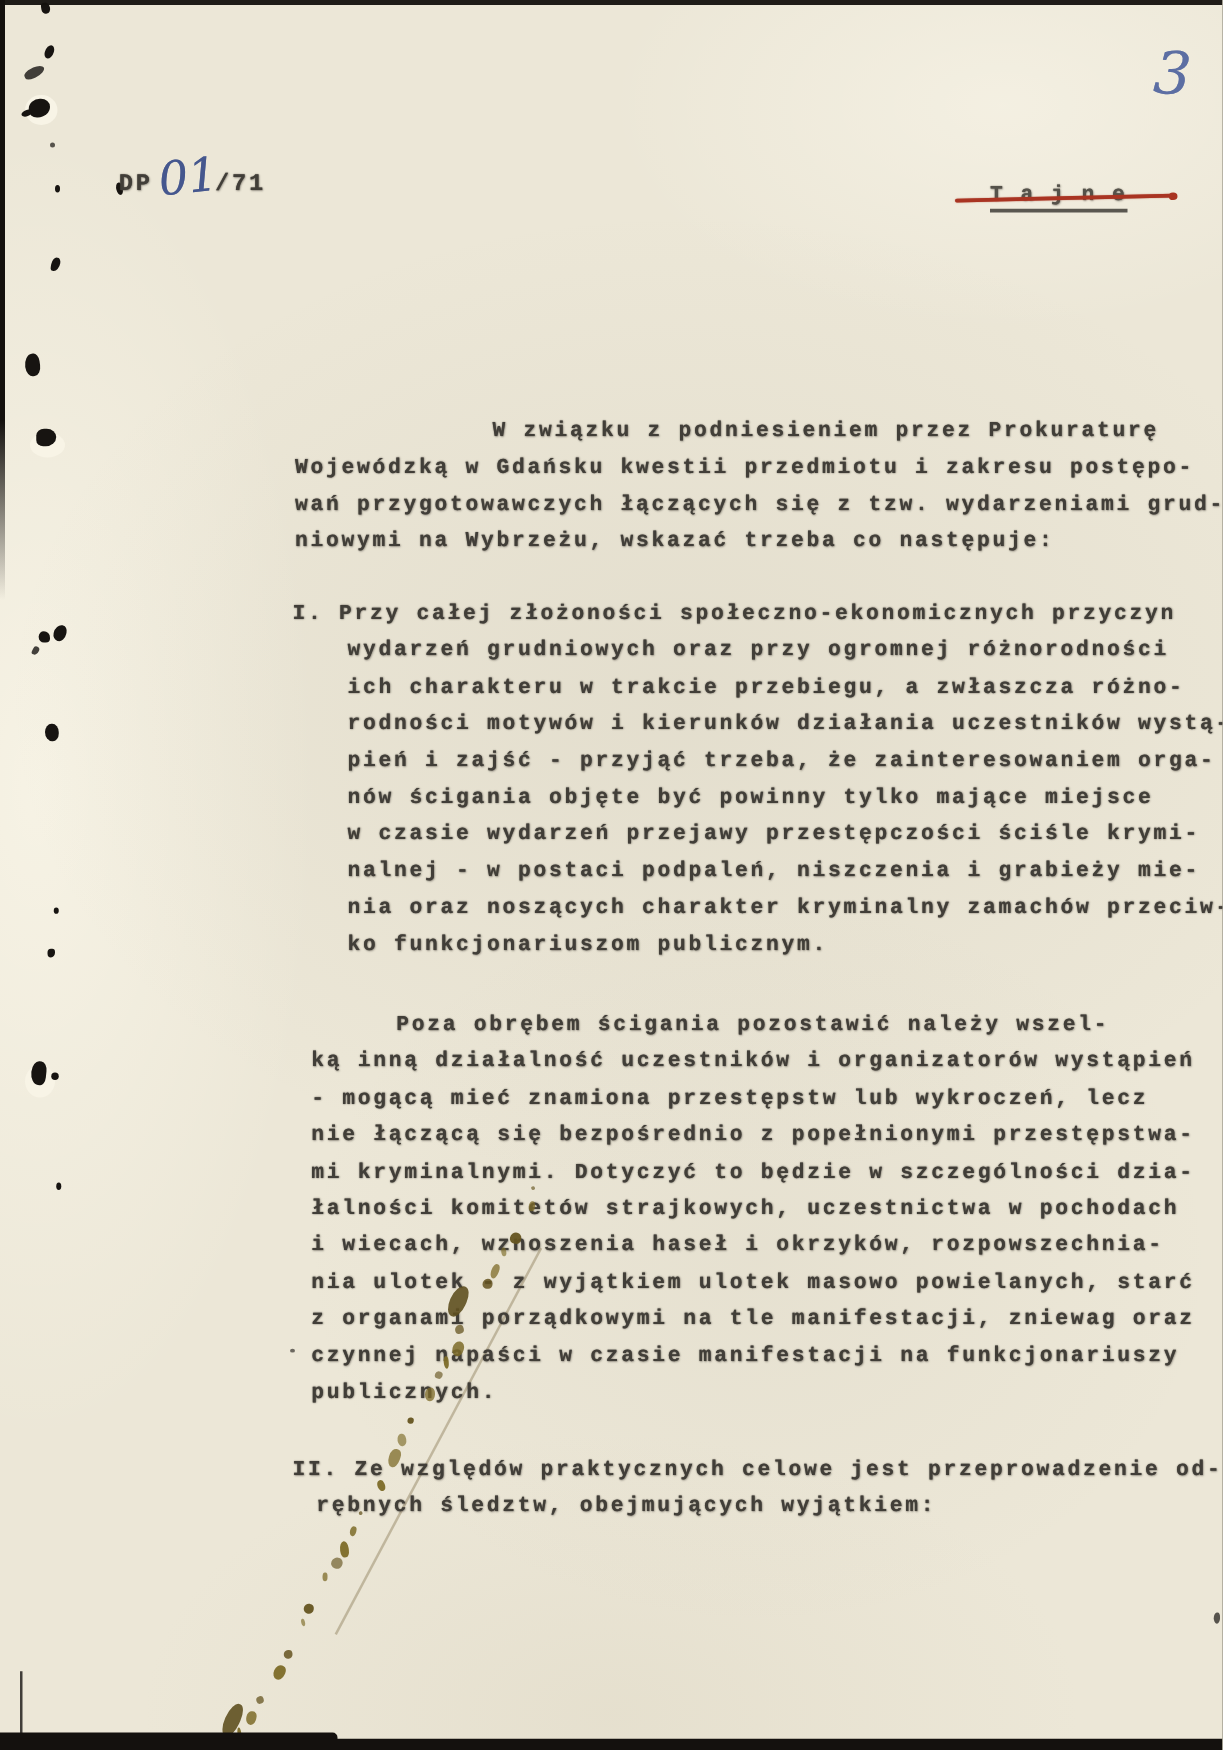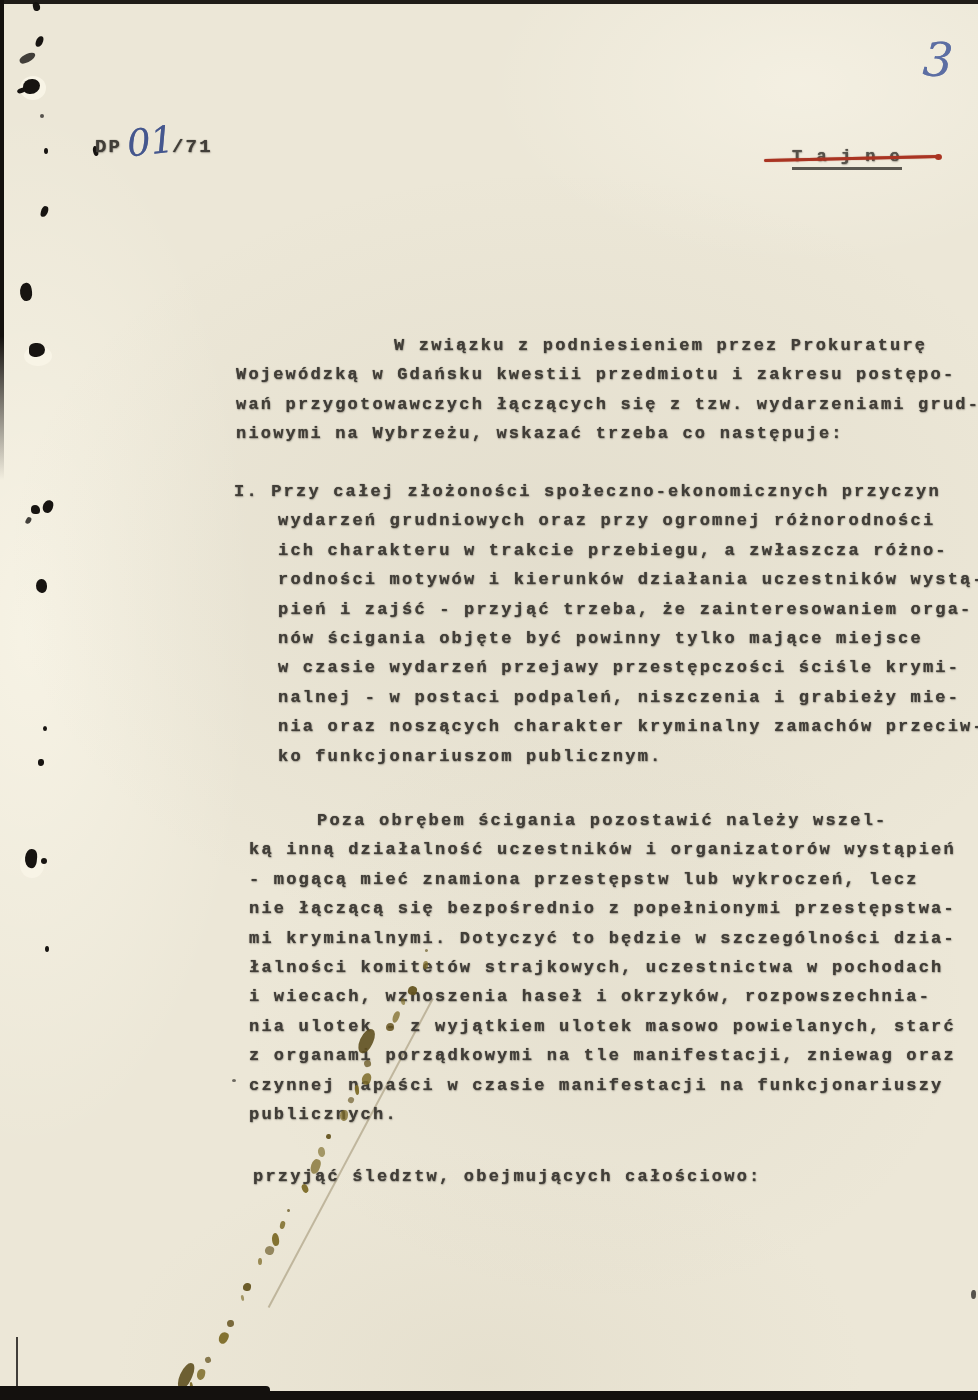--- a/index.html
+++ b/index.html
@@ -86,21 +86,21 @@
     <span class="ref-suffix tw">/71</span>
   </div>
 
   <div class="classification tw">T a j n e</div>
   <div class="strike-line"></div>
 
   <div>
       <div class="block tw b-intro"><div class="line ind-first">W związku z podniesieniem przez Prokuraturę</div><div class="line">Wojewódzką w Gdańsku kwestii przedmiotu i zakresu postępo-</div><div class="line">wań przygotowawczych łączących się z tzw. wydarzeniami grud-</div><div class="line">niowymi na Wybrzeżu, wskazać trzeba co następuje:</div></div>
       <div class="block tw b-section-1"><div class="line">I. Przy całej złożoności społeczno-ekonomicznych przyczyn</div><div class="line ind-body">wydarzeń grudniowych oraz przy ogromnej różnorodności</div><div class="line ind-body">ich charakteru w trakcie przebiegu, a zwłaszcza różno-</div><div class="line ind-body">rodności motywów i kierunków działania uczestników wystą-</div><div class="line ind-body">pień i zajść - przyjąć trzeba, że zainteresowaniem orga-</div><div class="line ind-body">nów ścigania objęte być powinny tylko mające miejsce</div><div class="line ind-body">w czasie wydarzeń przejawy przestępczości ściśle krymi-</div><div class="line ind-body">nalnej - w postaci podpaleń, niszczenia i grabieży mie-</div><div class="line ind-body">nia oraz noszących charakter kryminalny zamachów przeciw-</div><div class="line ind-body">ko funkcjonariuszom publicznym.</div></div>
       <div class="block tw b-section-1b"><div class="line ind-p2first">Poza obrębem ścigania pozostawić należy wszel-</div><div class="line">ką inną działalność uczestników i organizatorów wystąpień</div><div class="line">- mogącą mieć znamiona przestępstw lub wykroczeń, lecz</div><div class="line">nie łączącą się bezpośrednio z popełnionymi przestępstwa-</div><div class="line">mi kryminalnymi. Dotyczyć to będzie w szczególności dzia-</div><div class="line">łalności komitetów strajkowych, uczestnictwa w pochodach</div><div class="line">i wiecach, wznoszenia haseł i okrzyków, rozpowszechnia-</div><div class="line">nia ulotek - z wyjątkiem ulotek masowo powielanych, starć</div><div class="line">z organami porządkowymi na tle manifestacji, zniewag oraz</div><div class="line">czynnej napaści w czasie manifestacji na funkcjonariuszy</div><div class="line">publicznych.</div></div>
-      <div class="block tw b-section-2"><div class="line ind-ii2">przyjąć śledztw, obejmujących całościowo:</div></div>
+      <div class="block tw b-section-2"><div class="line">II. Ze względów praktycznych celowe jest przeprowadzenie od-</div><div class="line ind-ii2">rębnych śledztw, obejmujących wyjątkiem:</div></div>
     </div>
 
   <div>
     <div class="halo" style="left:20px;top:76px;width:26px;height:24px;"></div>
     <div class="halo" style="left:24px;top:346px;width:28px;height:20px;"></div>
     <div class="halo" style="left:20px;top:852px;width:24px;height:26px;"></div>
     <div class="blot" style="left:33px;top:2px;width:7px;height:9px;border-radius:40% 60% 50% 50%;transform:rotate(-10deg);"></div>
     <div class="blot" style="left:36px;top:36px;width:7px;height:11px;border-radius:60% 40% 60% 40%;transform:rotate(15deg);"></div>
     <div class="blot" style="left:19px;top:54px;width:17px;height:8px;border-radius:50% 50% 60% 40%;transform:rotate(-25deg);opacity:.8;"></div>
     <div class="blot" style="left:23px;top:79px;width:17px;height:15px;border-radius:55% 45% 60% 40%;"></div>

